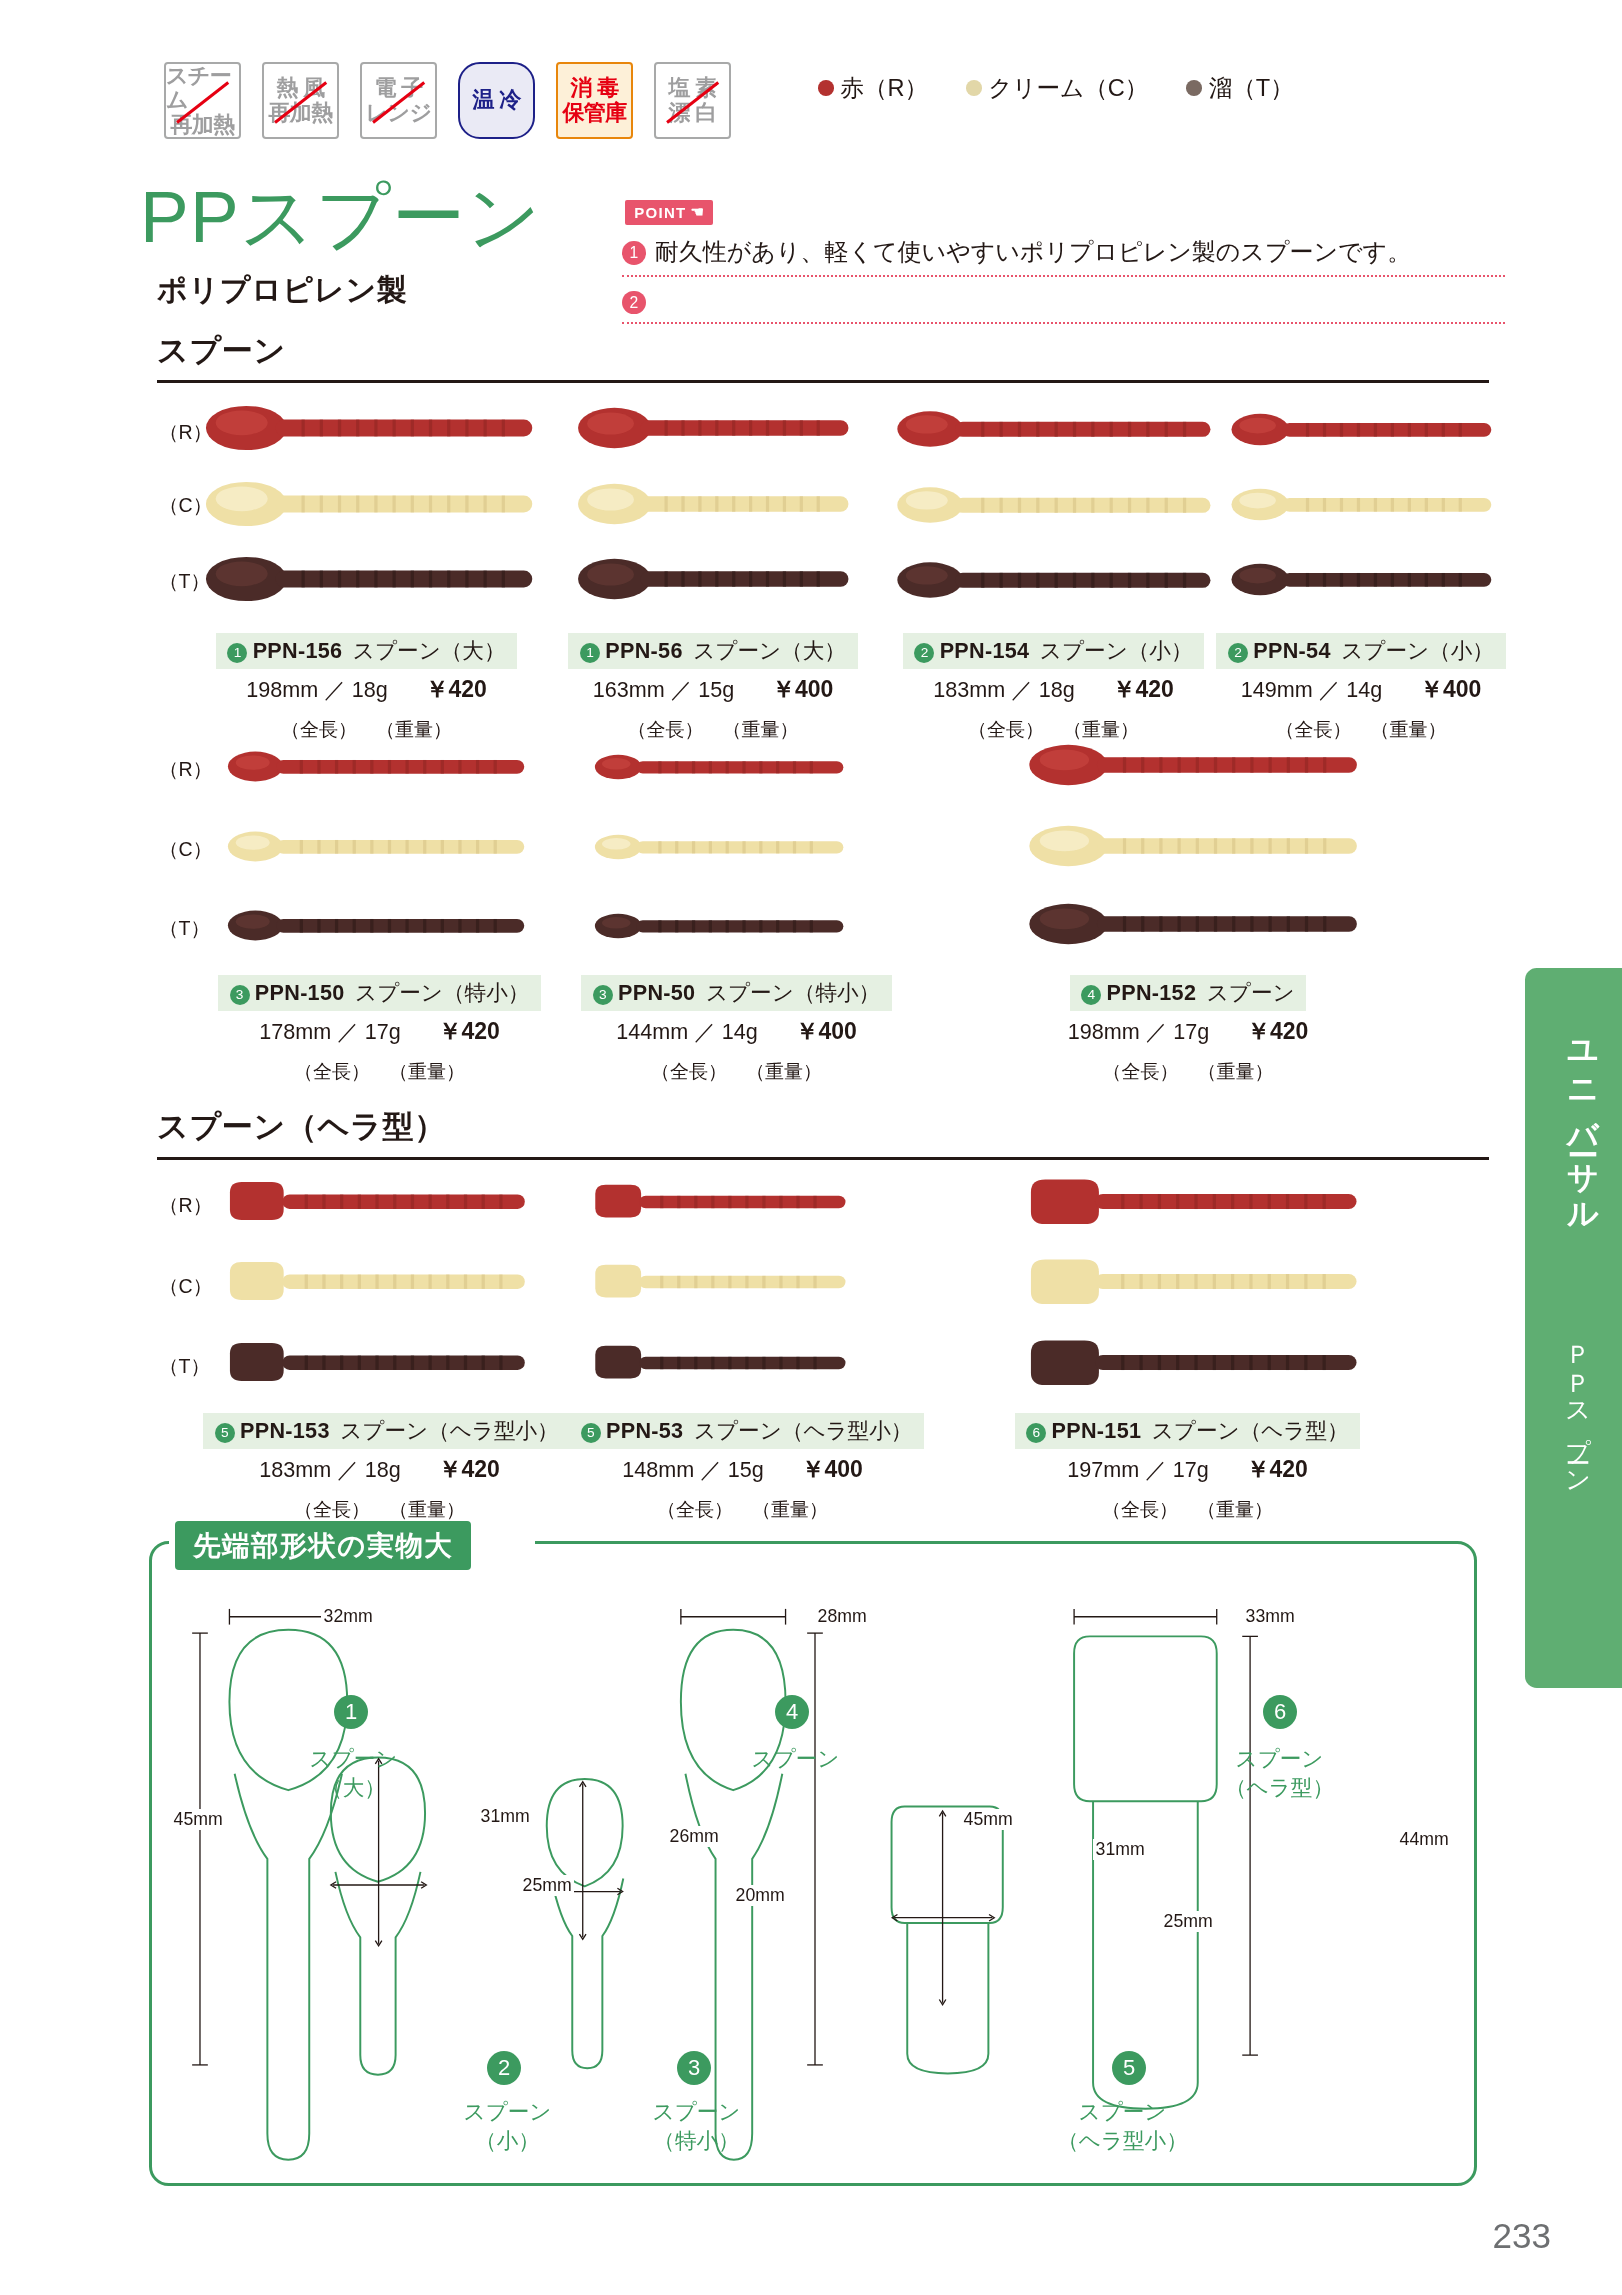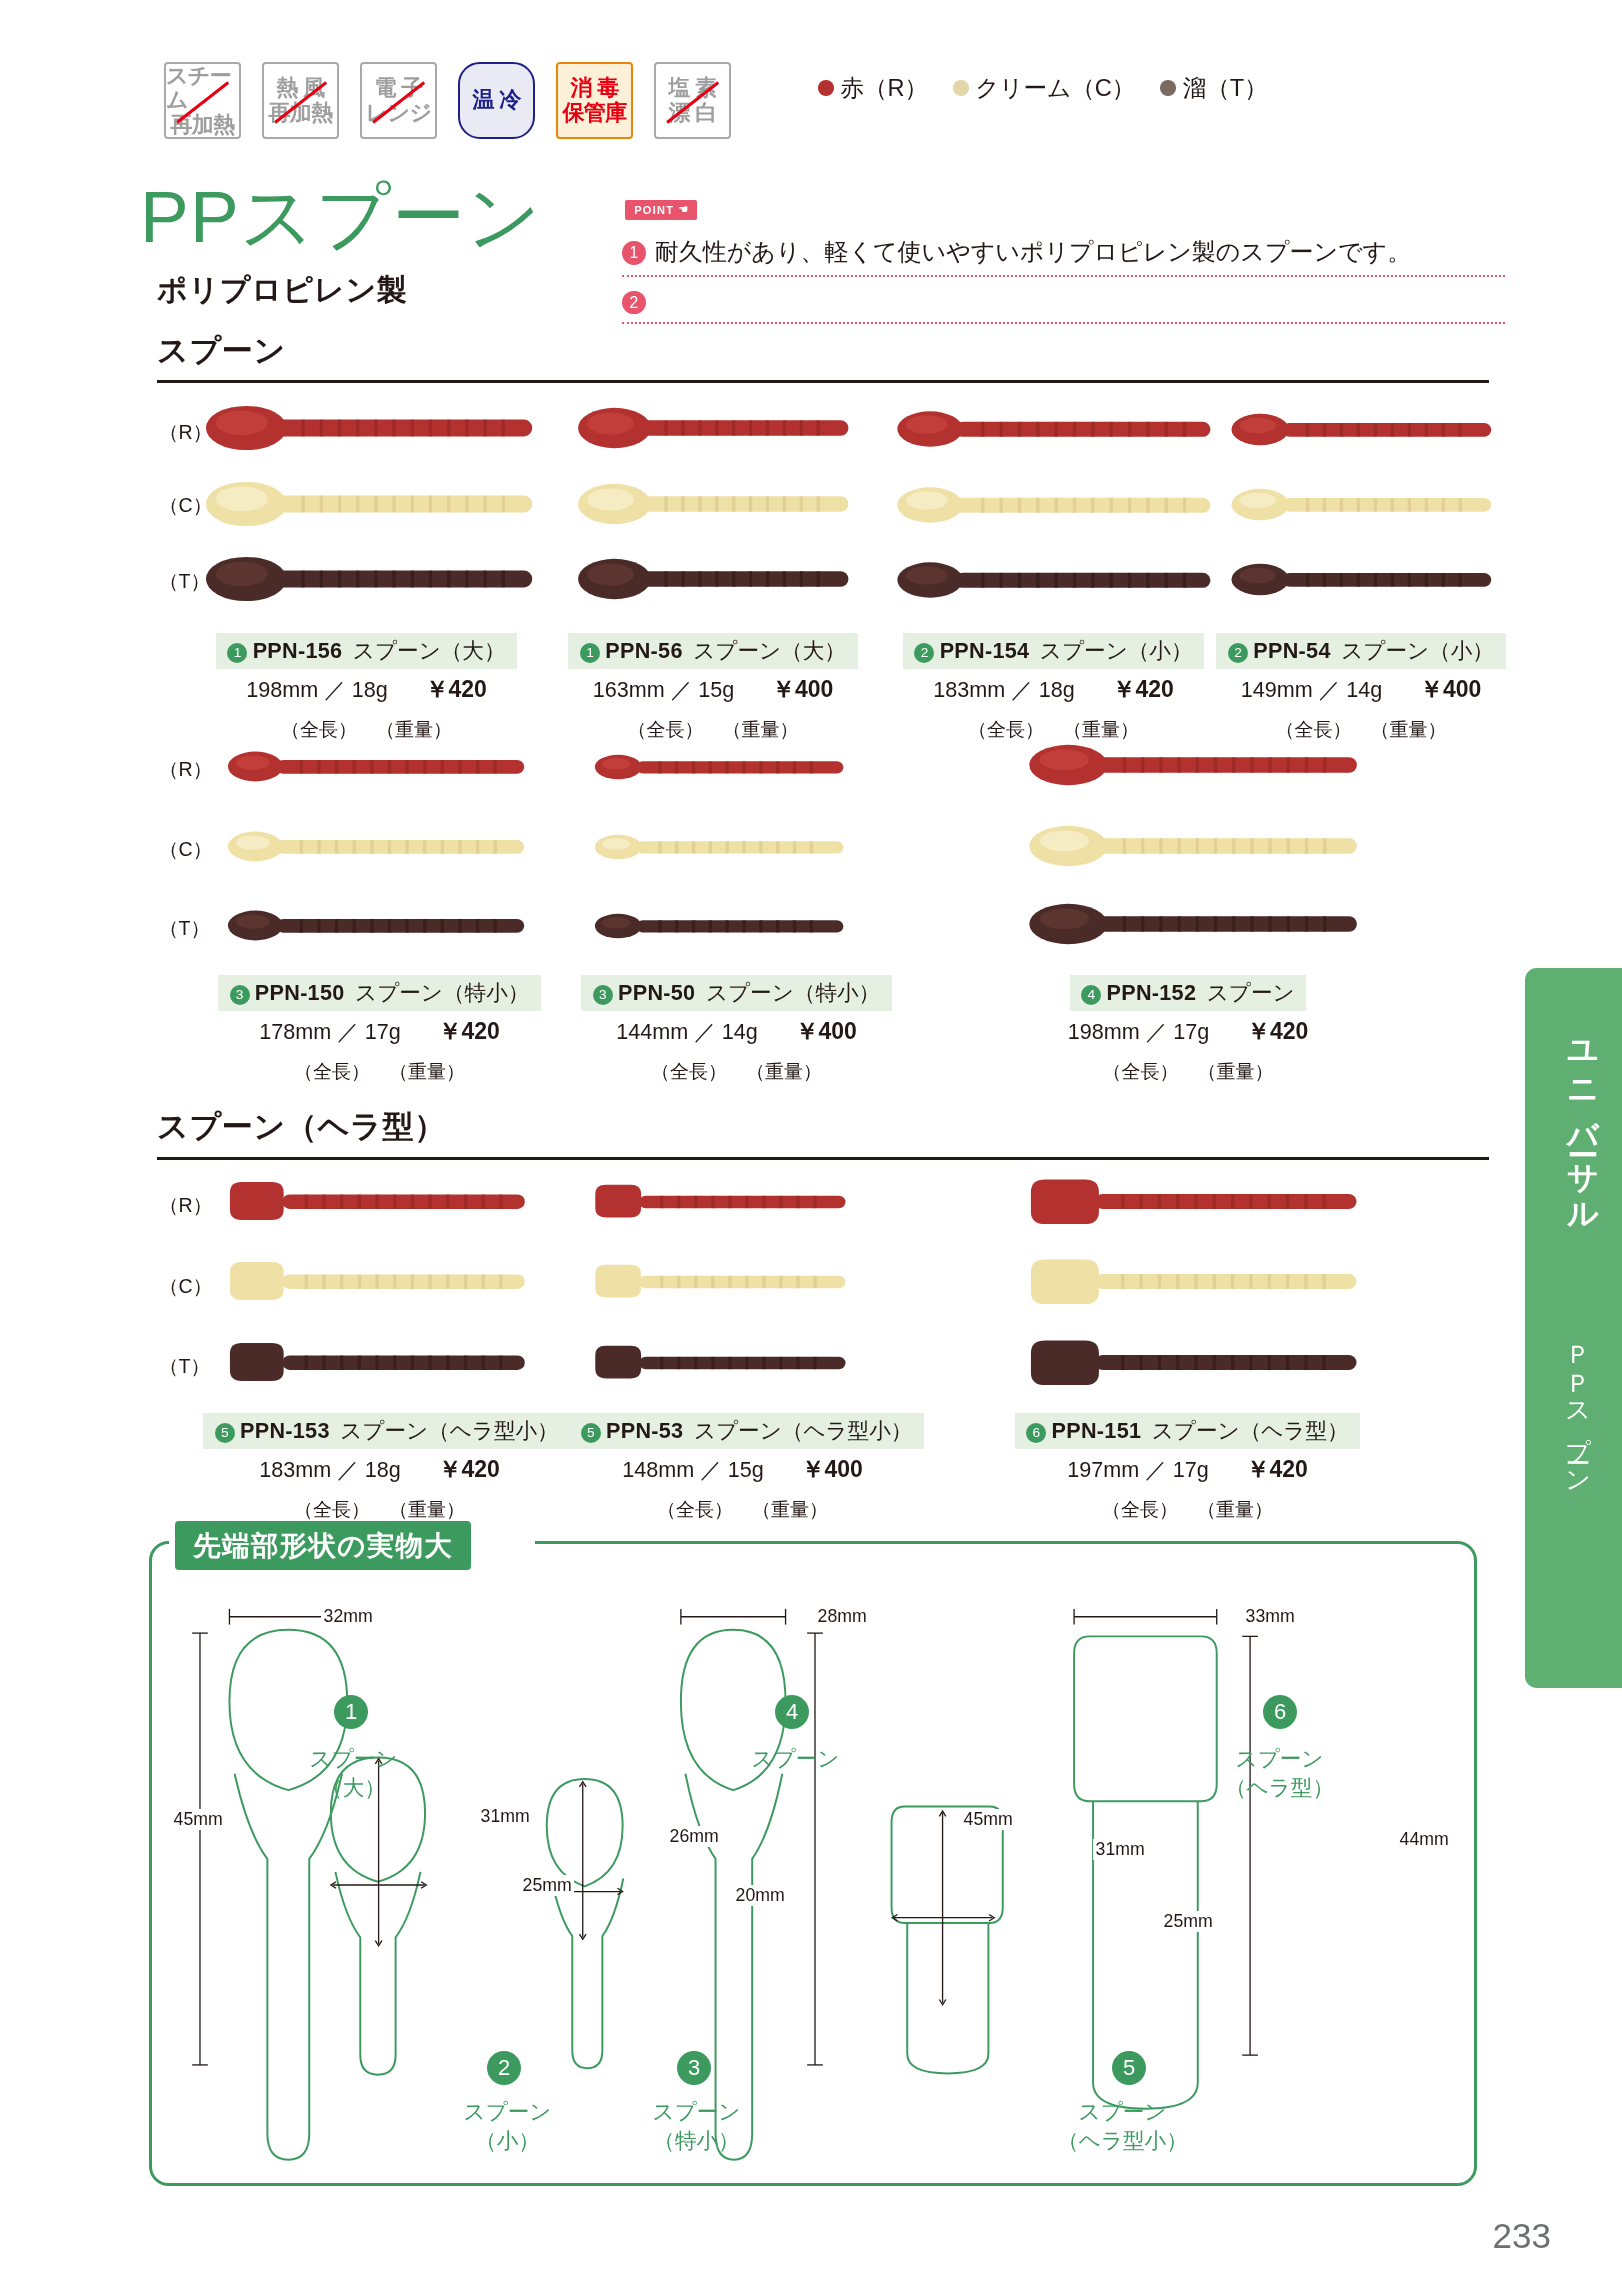--- a/index.html
+++ b/index.html
@@ -71,21 +71,21 @@
     border-color: #e8860b;
     background: #fdf0d8;
   }
 
   
   .legend {
     position: absolute;
     left: 818px;
     top: 72px;
     display: flex;
-    gap: 25px;
+    gap: 38px;
     align-items: flex-start;
     font-size: 23.6px;
     color: #231815;
   }
   .legend .item { display: flex; align-items: center; gap: 6.5px; }
   .dot { width: 15.7px; height: 15.7px; border-radius: 50%; display: inline-block; }
 
   
   .title {
     position: absolute;
@@ -105,21 +105,21 @@
     letter-spacing: 0.7px;
   }
 
   
   .point-tag {
     position: absolute;
     left: 625px;
     top: 200px;
     background: #e8546c;
     color: #ffffff;
-    font-size: 11px;
+    font-size: 15px;
     font-weight: bold;
     padding: 3.3px 7.9px 3.3px 9.2px;
     letter-spacing: 1.3px;
     border-radius: 2px;
     display: flex;
     align-items: center;
     gap: 3.9px;
   }
   .point-list {
     position: absolute;

